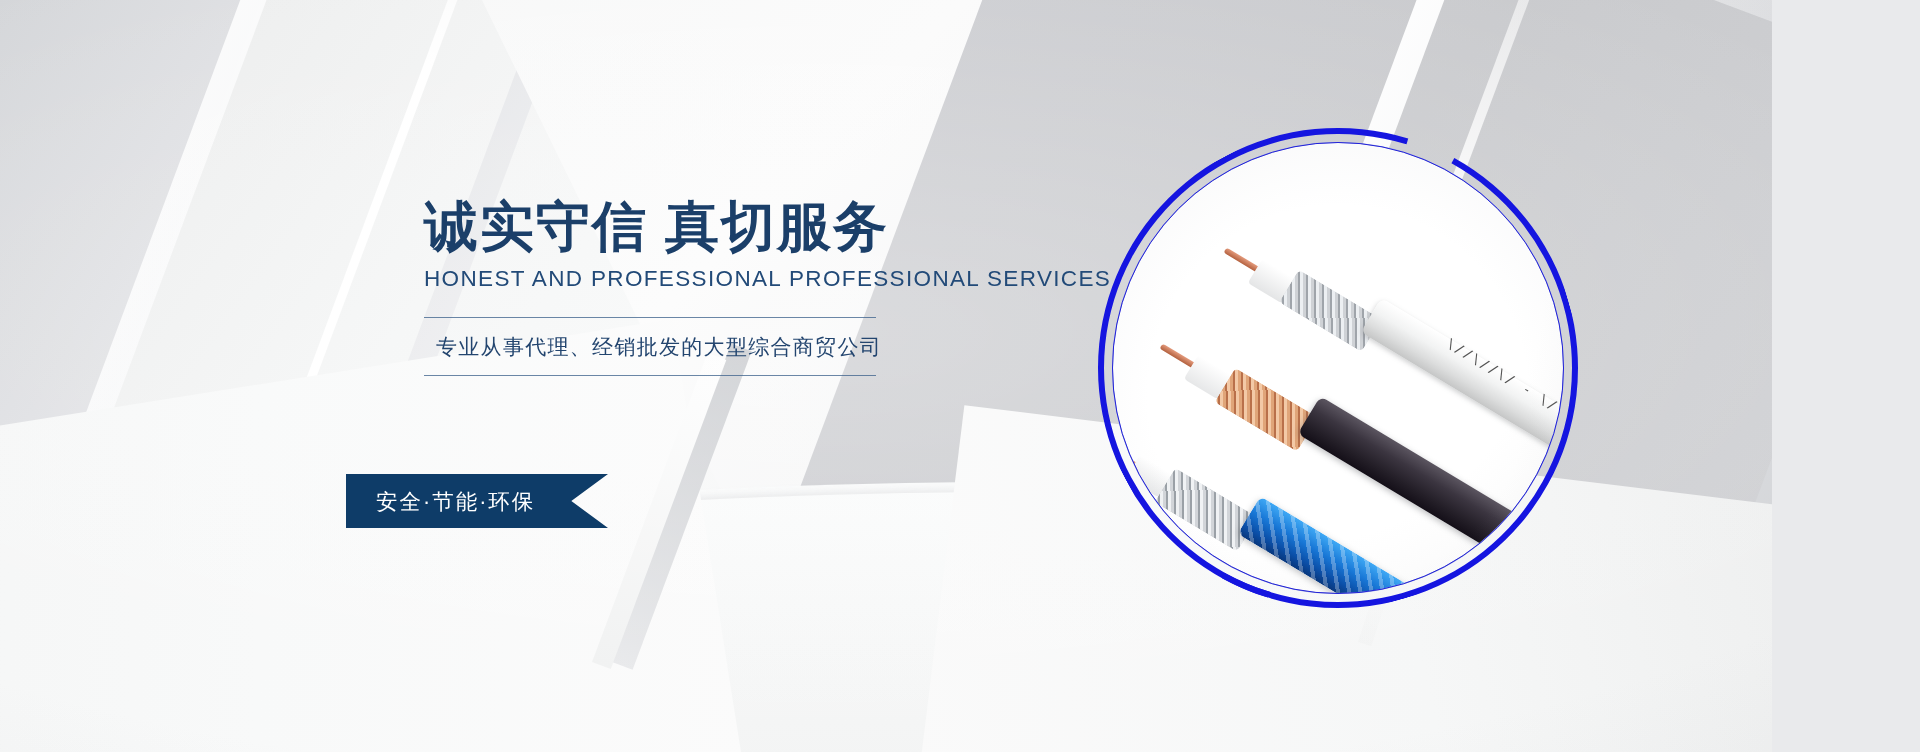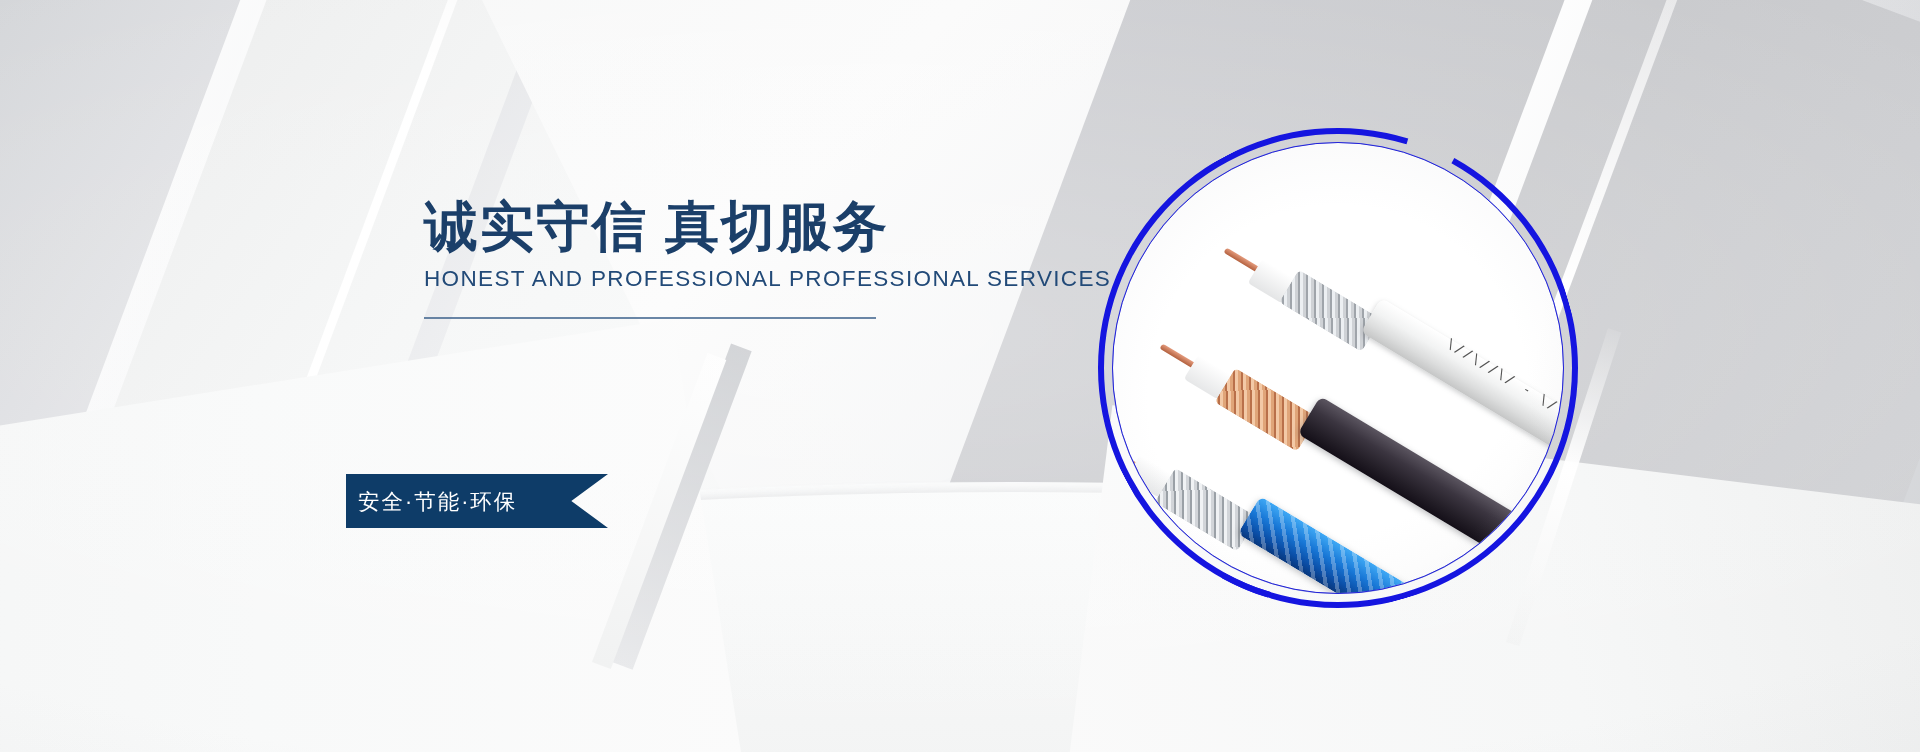--- a/index.html
+++ b/index.html
@@ -4,21 +4,21 @@
 <style>
   * { margin:0; padding:0; box-sizing:border-box; }
   html,body { width:1920px; height:752px; overflow:hidden; }
   body {
     font-family:"Liberation Sans","DejaVu Sans",sans-serif;
     background:#e9eaec;
   }
 
   .banner{
     position:relative;
-    width:1920px; height:752px;
+    width:1772px; height:752px;
     overflow:hidden;
     background:linear-gradient(118deg,#d9dadd 0%,#e6e7e9 16%,#eff0f1 34%,#f4f5f6 50%,#eceded 66%,#dcdde0 84%,#cfd1d4 100%);
   }
 
   
   .bg{ position:absolute; inset:0; }
 
   .band{
     position:absolute;
     transform-origin:top left;
@@ -215,21 +215,21 @@
     left:346px; top:474px;
     width:262px; height:54px;
     background:#0e3c68;
     clip-path:polygon(0 0, 100% 0, 86% 50%, 100% 100%, 0 100%);
   }
   .ribbon-label{
     position:absolute;
     left:346px; top:474px;
     width:262px; height:54px;
     display:flex; align-items:center;
-    padding-left:12px;
+    padding-left:30px;
     color:#ffffff;
     font-size:21.5px;
     letter-spacing:2px;
     white-space:nowrap;
   }
 
   
   .medallion{
     position:absolute;
     left:1112px; top:142px;
@@ -443,20 +443,21 @@
     <div class="panel-bl-edge2"></div>
     <div class="panel-br"></div>
     <div class="panel-br-edge"></div>
     <div class="vignette"></div>
   </div>
 
   <div class="copy">
     <div class="headline">诚实守信 真切服务</div>
     <div class="subhead">HONEST AND PROFESSIONAL PROFESSIONAL SERVICES</div>
     <div class="rule top"></div>
+    <div class="tagline">专业从事代理、经销批发的大型综合商贸公司</div>
     <div class="rule bottom"></div>
   </div>
 
   <div class="ribbon-shape"></div>
   <div class="ribbon-label">安全·节能·环保</div>
 
   <div class="medallion">
     <div class="disc">
 
       <div class="cable c-white-core"></div>

